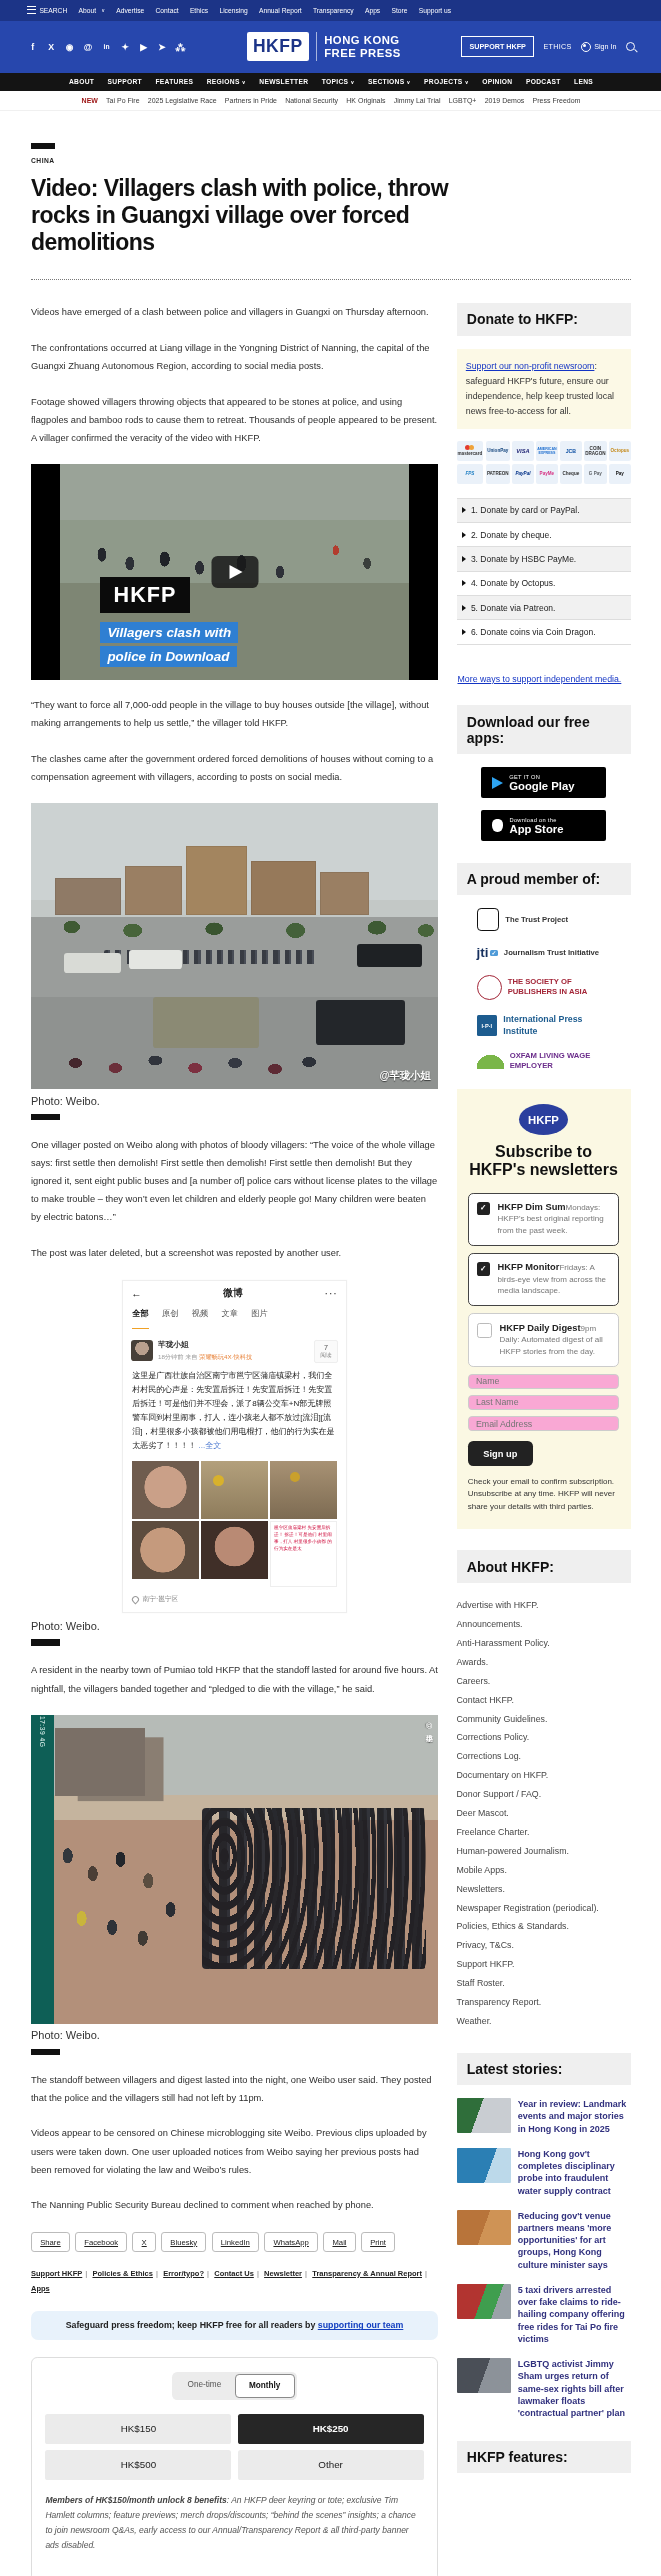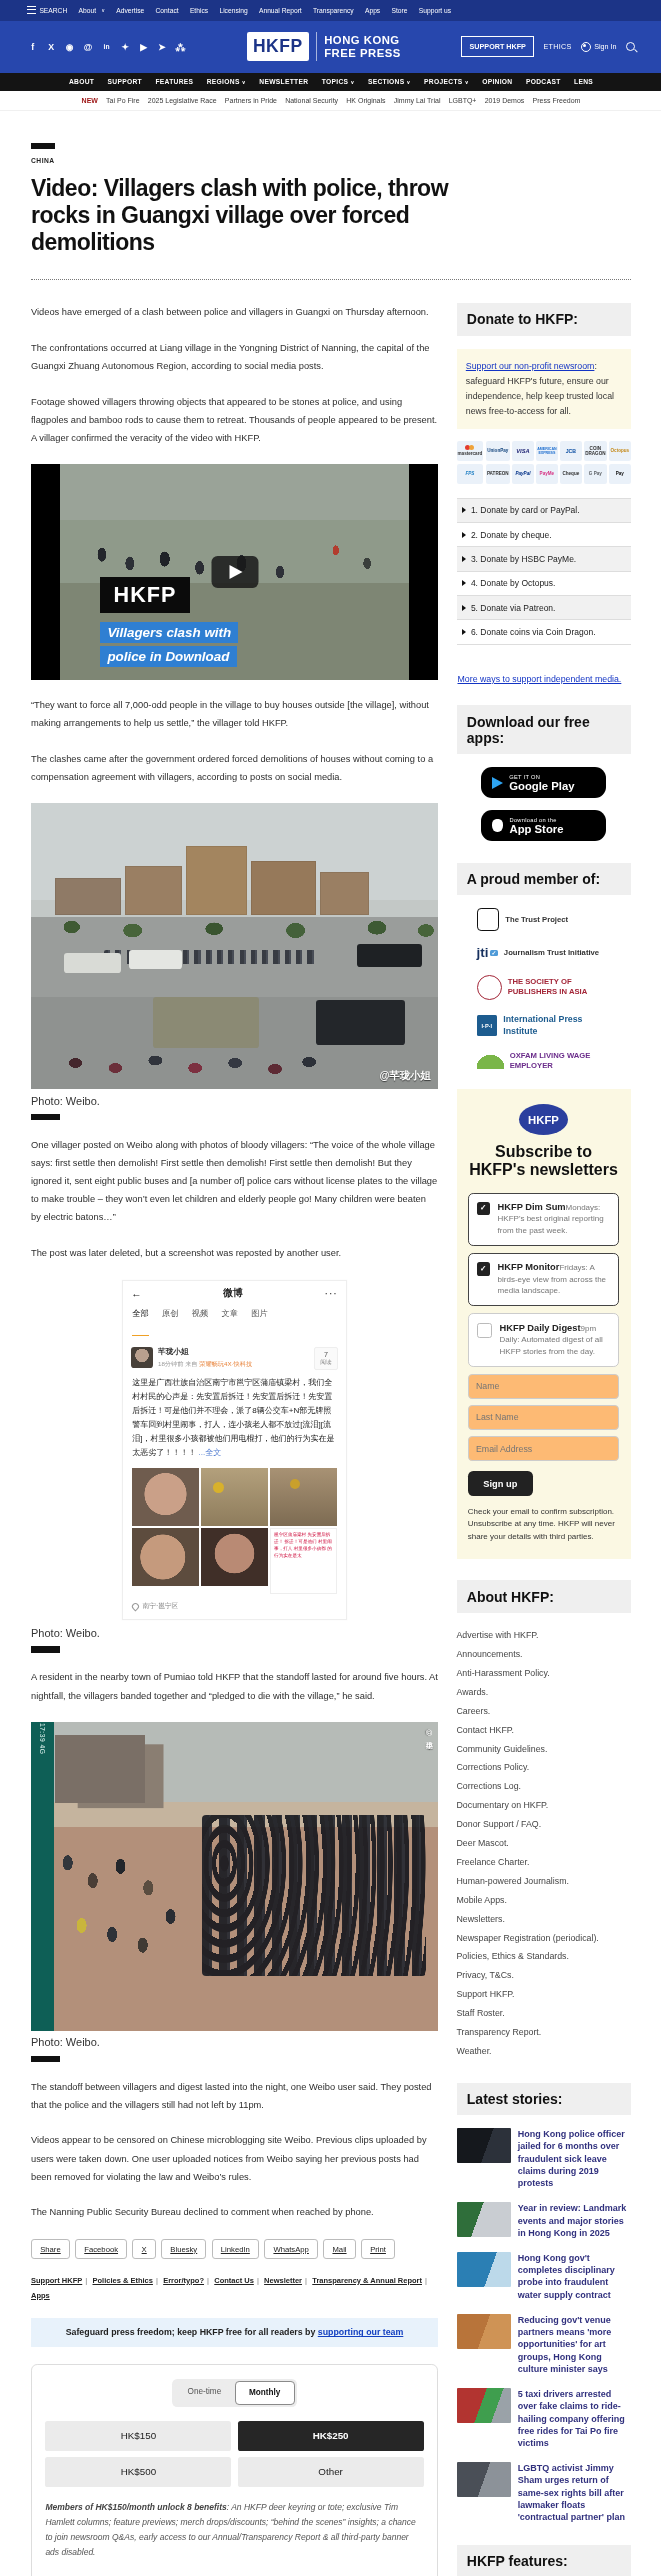--- a/index.html
+++ b/index.html
@@ -113,21 +113,21 @@
   .pp-police{position:absolute;left:42%;right:3%;top:30%;height:52%;
     background:repeating-radial-gradient(7.2px 13.4px at 10% 30%,#14161c 0 4.1px,transparent 4.6px 8.2px),repeating-linear-gradient(90deg,#181b22 0 7.2px,#232730 7.2px 10.3px,transparent 10.3px 17.5px);opacity:.9;border-radius:4.1px;}
   .watermark-v{position:absolute;right:4.1px;top:7.2px;color:#fff;font-size:7.2px;writing-mode:vertical-rl;text-shadow:0 0.5px 1px rgba(0,0,0,.5);}
   
   .weibo{width:223px;margin:0 auto 7.2px;background:#fff;border:0.5px solid #eee;box-shadow:0 0 0 0.5px rgba(0,0,0,.02);font-size:7.7px;color:#222;}
   .wb-head{display:flex;align-items:center;justify-content:space-between;padding:6.2px 8.2px;}
   .wb-title{font-weight:700;font-size:9.8px;}
   .wb-back::before{content:"←";font-size:10.3px;}
   .wb-more::before{content:"···";font-size:10.3px;letter-spacing:1px;}
   .wb-tabs{display:flex;gap:13.4px;padding:2.1px 9.3px 5.2px;color:#555;font-size:8.2px;}
-  .wb-tab.active{color:#111;font-weight:400;border-bottom:1.5px solid #f0a125;padding-bottom:16px;}
+  .wb-tab.active{color:#111;font-weight:700;border-bottom:1.5px solid #f0a125;padding-bottom:9px;}
   .wb-user{display:flex;align-items:flex-start;gap:5.2px;padding:5.2px 8.2px 2.1px;position:relative;}
   .wb-ava{width:21.6px;height:21.6px;border-radius:3.1px;background:radial-gradient(circle at 50% 40%,#b9a08e 0 40%,#474039 41% 100%);}
   .wb-name{font-weight:700;color:#333;}
   .wb-meta{font-size:6.2px;color:#999;margin-top:3.1px;}
   .wb-meta .src{color:#e8833a;}
   .wb-reads{position:absolute;right:8.2px;top:5.2px;border:0.5px solid #eee;border-radius:2.1px;padding:2.1px 5.2px;text-align:center;color:#888;font-size:5.7px;background:#fafafa;}
   .wb-reads b{display:block;font-size:7.2px;color:#555;font-weight:400;}
   .wb-text{padding:5.2px 9.3px 3.1px;line-height:1.75;font-size:8px;}
   .wb-full{color:#4f7bd0;}
   .wb-grid{display:grid;grid-template-columns:repeat(3,1fr);gap:2.1px;padding:5.2px 9.3px 3.1px;}
@@ -142,40 +142,40 @@
   .wb-c6{background:#fff;border:0.5px solid #eee;color:#c03;font-size:4.6px;line-height:1.5;padding:3.1px;overflow:hidden;}
   .wb-loc{display:flex;align-items:center;gap:3.1px;color:#7d7d7d;font-size:6.7px;padding:4.1px 9.3px 8.2px;}
   .wb-pin{width:5.2px;height:5.2px;border:1px solid #9a9a9a;border-radius:50% 50% 50% 0;transform:rotate(-45deg);}
   
   .share-row{display:flex;gap:5.2px;flex-wrap:wrap;margin:8.2px 0 13.4px;align-items:flex-end;}
   .share-btn{border:0.5px solid #bbb;border-radius:3.1px;padding:4.6px 8.2px;font-size:7.7px;color:#222;cursor:pointer;}
   .share-btn span{text-decoration:underline;}
   .art-links{font-size:7.5px;font-weight:700;color:#222;margin-bottom:15.5px;line-height:2;}
   .art-links span.link{text-decoration:underline;cursor:pointer;}
   .art-links span.sep{color:#777;font-weight:400;margin:0 3.1px;}
-  .banner{background:#e8f2fb;text-align:center;font-weight:700;font-size:8.8px;padding:9.3px 15.5px;margin-bottom:17.5px;}
+  .banner{background:#e8f2fb;text-align:center;font-weight:700;font-size:8.8px;padding:9.3px 15.5px;margin-bottom:17.5px;border-radius:7px;}
   .banner a{color:#1440c0;text-decoration:underline;}
   
   .don-card{border:0.5px solid #ddd;border-radius:6.2px;padding:13.4px 13.4px 15.5px;margin-bottom:20.6px;}
   .don-toggle-wrap{display:flex;justify-content:center;margin-bottom:13.4px;}
   .don-toggle{background:#ececec;border-radius:5.2px;padding:2.6px;display:flex;}
   .don-tab{padding:6.2px 13.4px;font-size:8.2px;color:#555;cursor:pointer;border-radius:4.1px;}
   .don-tab.active{background:#fff;border:0.5px solid #8a8a8a;font-weight:700;color:#111;}
   .don-amounts{display:grid;grid-template-columns:1fr 1fr;gap:6.2px;margin-bottom:13.4px;}
   .don-amt{background:#ebebeb;border-radius:2.6px;height:30px;display:flex;align-items:center;justify-content:center;font-size:9.8px;color:#222;cursor:pointer;}
   .don-amt.selected{background:#262626;color:#fff;font-weight:700;}
   .don-benefits{font-style:italic;color:#555;font-size:8.5px;line-height:1.75;margin-bottom:13.4px;}
   .don-benefits b{color:#444;}
   .ic-square{width:13.4px;height:13.4px;border:1px solid #111;border-radius:3.1px;color:#111;font-size:7.7px;}
   .ic-jti{color:#16305e;font-size:10.3px;font-weight:800;}
   .ic-jti::after{content:"✓";display:inline-block;background:#4f9bd8;color:#fff;font-size:5.7px;border-radius:1.5px;padding:0 1.5px;margin-left:1.5px;}
   .ic-seal{width:13.4px;height:13.4px;border:1px solid #a32638;border-radius:50%;color:#a32638;font-size:5.2px;}
   .ic-ipi{width:13.4px;height:13.4px;background:#1d5c8f;color:#fff;font-size:4.1px;border-radius:1.5px;}
   .ic-oxfam{width:15.5px;height:9.3px;background:radial-gradient(circle at 50% 100%,#7ab648 0 70%,transparent 71%);border-radius:50% 50% 0 0;}
-  .app-badge{background:#000;border-radius:11px;color:#fff;display:flex;align-items:center;gap:6.2px;padding:5.2px 11.3px;cursor:pointer;min-width:103px;}
+  .app-badge{background:#000;border-radius:2px;color:#fff;display:flex;align-items:center;gap:6.2px;padding:5.2px 11.3px;cursor:pointer;min-width:103px;}
   .gp-tri{width:0;height:0;border-left:11.3px solid #2ea4f2;border-top:6.7px solid transparent;border-bottom:6.7px solid transparent;filter:hue-rotate(0);}
   .apple{width:11.3px;height:13.4px;background:radial-gradient(circle at 35% 40%,#fff 0 60%,transparent 61%),radial-gradient(circle at 65% 40%,#fff 0 60%,transparent 61%),linear-gradient(#fff,#fff);border-radius:40% 40% 46% 46%;}
   .ab-txt .top{font-size:5.7px;letter-spacing:0.3px;}
   .ab-txt .bot{font-size:11.3px;font-weight:700;line-height:1.05;}
   
   .pay-grid{display:grid;grid-template-columns:repeat(7,1fr);gap:5.2px;margin-bottom:20.6px;}
   .pay-tile{background:#eaf1f9;border-radius:3.1px;height:30px;display:flex;flex-direction:column;align-items:center;justify-content:center;font-size:6.2px;font-weight:700;color:#333;text-align:center;padding:1px;}
   .pay-grid.mini{gap:2.6px;margin-bottom:13.4px;}
   .pay-grid.mini .pay-tile{height:18.5px;font-size:4.6px;border-radius:2.1px;}
   .mc-circles{width:15.5px;height:8.2px;position:relative;margin-bottom:1px;}
@@ -223,21 +223,21 @@
   .nb-logo{width:49px;height:31px;background:#2b3f9e;border-radius:50%;color:#fff;font-weight:800;font-size:11.3px;display:flex;align-items:center;justify-content:center;margin:0 auto 7.2px;}
   .nb-title{font-size:16px;font-weight:800;text-align:center;line-height:1.15;margin-bottom:13.4px;color:#111;}
   .nb-opt{background:#fff;border:0.8px solid #444;border-radius:5.2px;padding:8.2px;display:flex;gap:7.2px;margin-bottom:7.2px;}
   .nb-opt.uncheck{border-color:#ccc;}
   .nb-check{width:13.4px;height:13.4px;border-radius:2.6px;background:#222;flex:0 0 auto;position:relative;}
   .nb-check::after{content:"✓";color:#fff;position:absolute;left:3.1px;top:1.5px;font-size:7.7px;font-weight:700;}
   .nb-check.empty{background:#fff;border:0.8px solid #bbb;}
   .nb-check.empty::after{content:"";}
   .nb-on{font-size:9.3px;font-weight:700;color:#222;margin-bottom:3.1px;}
   .nb-od{font-size:8px;color:#777;line-height:1.45;}
-  .nb-input{display:block;width:100%;box-sizing:border-box;background:#fdba74;border:0.5px solid #ccc;border-radius:4.1px;height:25px;margin:6.2px 0;padding:0 7.2px;font-size:8.8px;color:#333;font-family:"Liberation Sans",sans-serif;}
+  .nb-input{display:block;width:100%;box-sizing:border-box;background:#f9a8d4;border:0.5px solid #ccc;border-radius:4.1px;height:15px;margin:6.2px 0;padding:0 7.2px;font-size:8.8px;color:#333;font-family:"Liberation Sans",sans-serif;}
   .nb-submit{background:#222;color:#fff;border:none;border-radius:5.2px;padding:7.2px 15.5px;font-size:9.3px;font-weight:700;margin:4.1px 0 10.3px;cursor:pointer;font-family:"Liberation Sans",sans-serif;}
   .nb-note{font-size:8px;color:#333;line-height:1.55;}
   
   .about-list{font-size:8.8px;color:#454545;line-height:2.15;margin-bottom:5.2px;}
   .about-list div{cursor:pointer;}
   
   .story{display:flex;gap:7.2px;margin-bottom:13.4px;cursor:pointer;}
   .story .thumb{width:54px;height:35px;flex:0 0 auto;border-radius:1px;}
   .story .st{font-size:9px;font-weight:700;color:#31317e;line-height:1.35;}
   .th1{background:linear-gradient(110deg,#15181d 0 55%,#2c313a 55% 100%);}
@@ -636,24 +636,20 @@
           <div data-name="about-link">Policies, Ethics &amp; Standards.</div>
           <div data-name="about-link">Privacy, T&amp;Cs.</div>
           <div data-name="about-link">Support HKFP.</div>
           <div data-name="about-link">Staff Roster.</div>
           <div data-name="about-link">Transparency Report.</div>
           <div data-name="about-link">Weather.</div>
         </div>
 
         <div class="sb-header" data-name="sidebar-latest-header">Latest stories:</div>
         <div class="story" data-name="latest-story">
-            <div class="thumb th1" data-name="story-thumbnail"></div>
-            <div class="st" data-name="story-title">Hong Kong police officer jailed for 6 months over fraudulent sick leave claims during 2019 protests</div>
-          </div>
-        <div class="story" data-name="latest-story">
             <div class="thumb th2" data-name="story-thumbnail"></div>
             <div class="st" data-name="story-title">Year in review: Landmark events and major stories in Hong Kong in 2025</div>
           </div>
         <div class="story" data-name="latest-story">
             <div class="thumb th3" data-name="story-thumbnail"></div>
             <div class="st" data-name="story-title">Hong Kong gov't completes disciplinary probe into fraudulent water supply contract</div>
           </div>
         <div class="story" data-name="latest-story">
             <div class="thumb th4" data-name="story-thumbnail"></div>
             <div class="st" data-name="story-title">Reducing gov't venue partners means 'more opportunities' for art groups, Hong Kong culture minister says</div>

